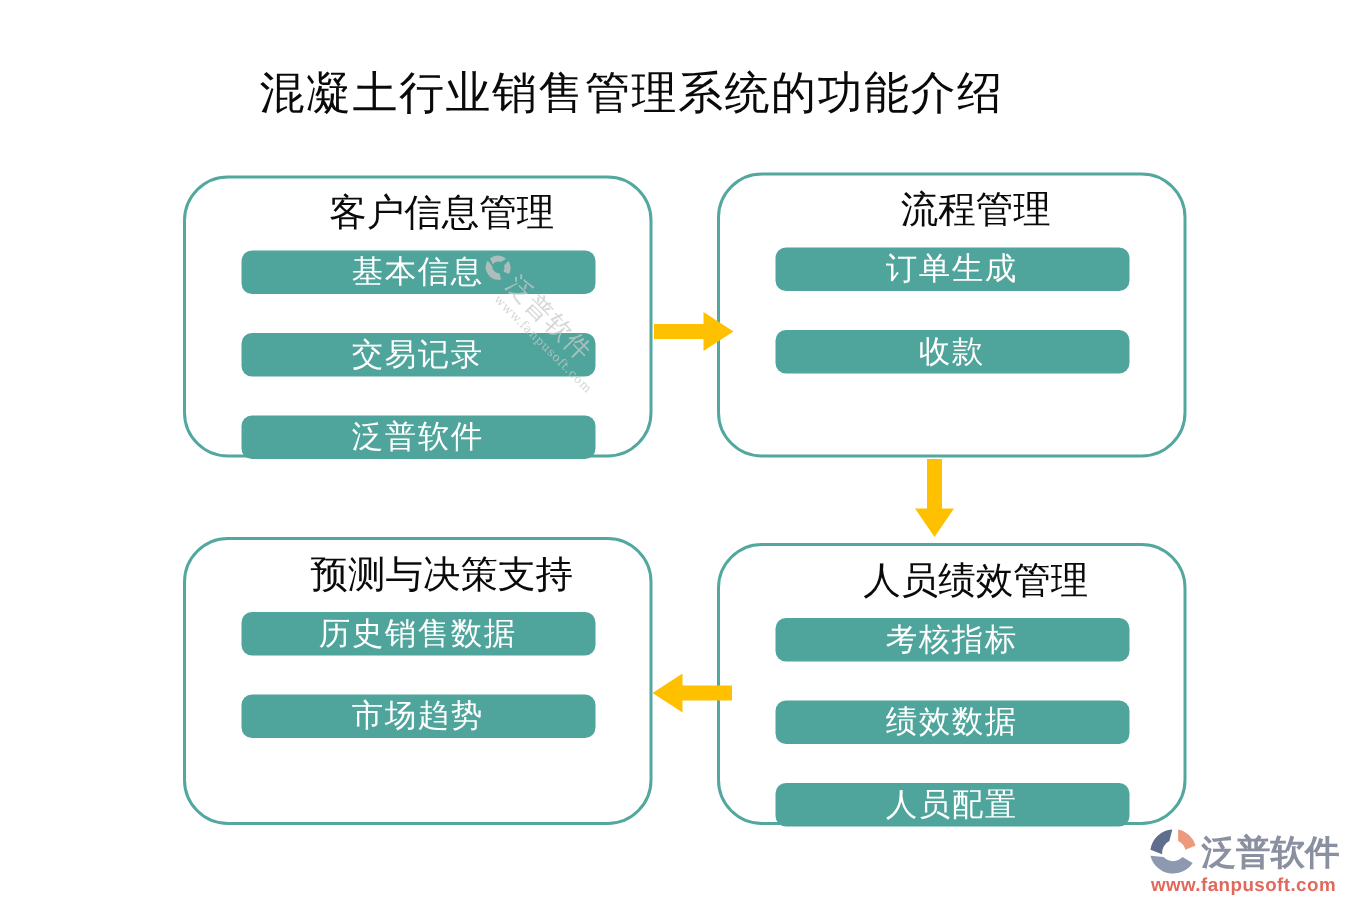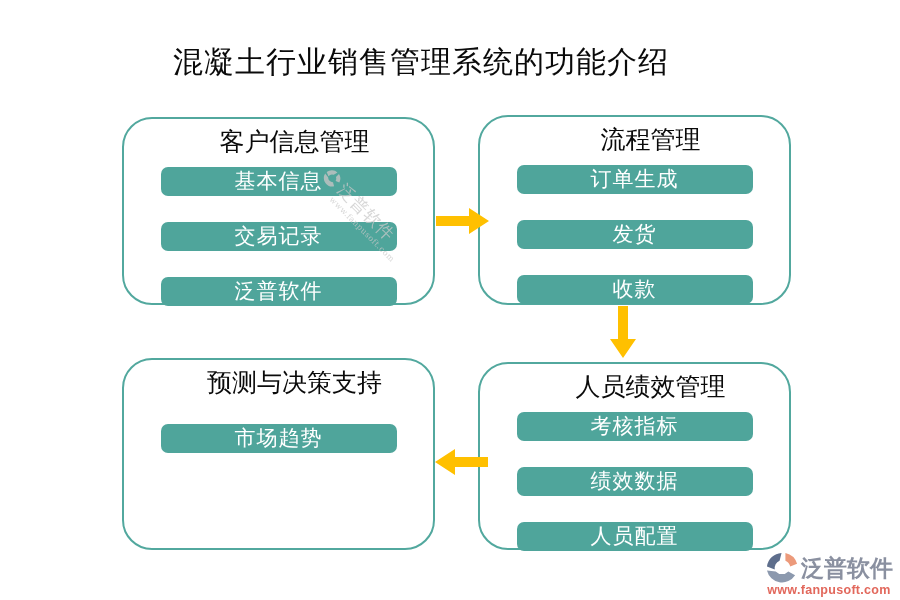--- a/index.html
+++ b/index.html
@@ -67,26 +67,26 @@
   <section class="box box-tl">
     <h2 class="box-title">客户信息管理</h2>
     <div class="pill first">基本信息</div>
     <div class="pill">交易记录</div>
     <div class="pill">泛普软件</div>
   </section>
 
   <section class="box box-tr">
     <h2 class="box-title">流程管理</h2>
     <div class="pill first">订单生成</div>
-    <div class="pill">发货</div>
     <div class="pill">收款</div>
   </section>
 
   <section class="box box-bl">
     <h2 class="box-title">预测与决策支持</h2>
+    <div class="pill first">历史销售数据</div>
     <div class="pill">市场趋势</div>
   </section>
 
   <section class="box box-br">
     <h2 class="box-title">人员绩效管理</h2>
     <div class="pill first">考核指标</div>
     <div class="pill">绩效数据</div>
     <div class="pill">人员配置</div>
   </section>
 

